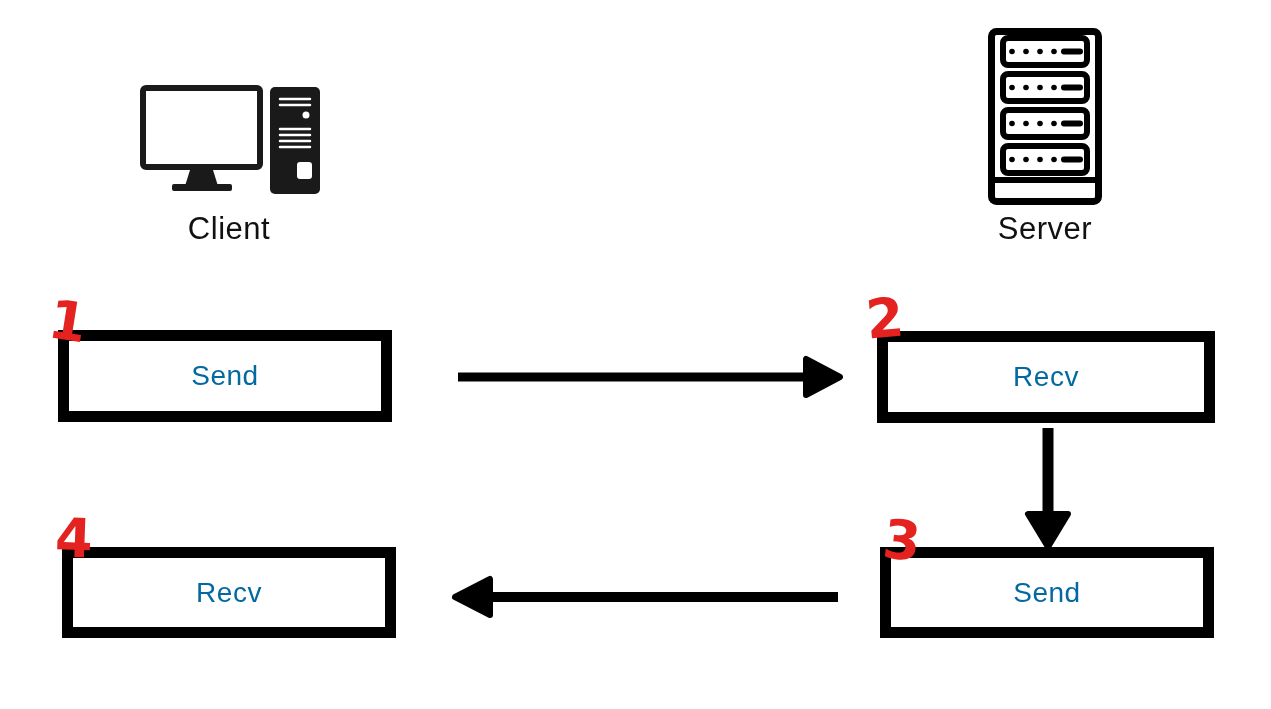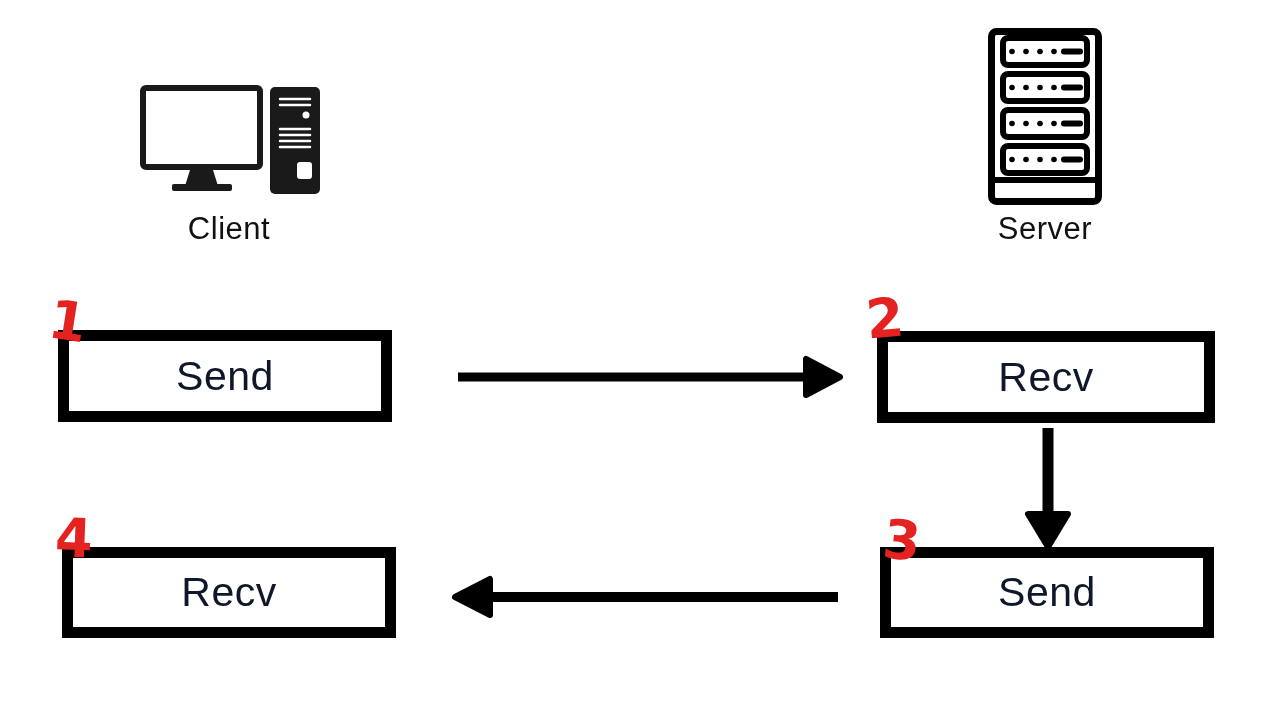--- a/index.html
+++ b/index.html
@@ -36,23 +36,23 @@
   .step-box {
     position: absolute;
     box-sizing: border-box;
     border: 11px solid #000000;
     background: #ffffff;
     display: flex;
     align-items: center;
     justify-content: center;
   }
   .step-label {
-    font-size: 41px;
+    font-size: 28px;
     letter-spacing: 0.5px;
-    color: #0f172a;
+    color: #0369a1;
     text-align: right;
   }
   .box1 { left: 58px;  top: 330px; width: 334px; height: 92px; }
   .box2 { left: 877px; top: 331px; width: 338px; height: 92px; }
   .box3 { left: 880px; top: 547px; width: 334px; height: 91px; }
   .box4 { left: 62px;  top: 547px; width: 334px; height: 91px; }
 
   .step-number {
     position: absolute;
     font-family: "DejaVu Sans", sans-serif;

